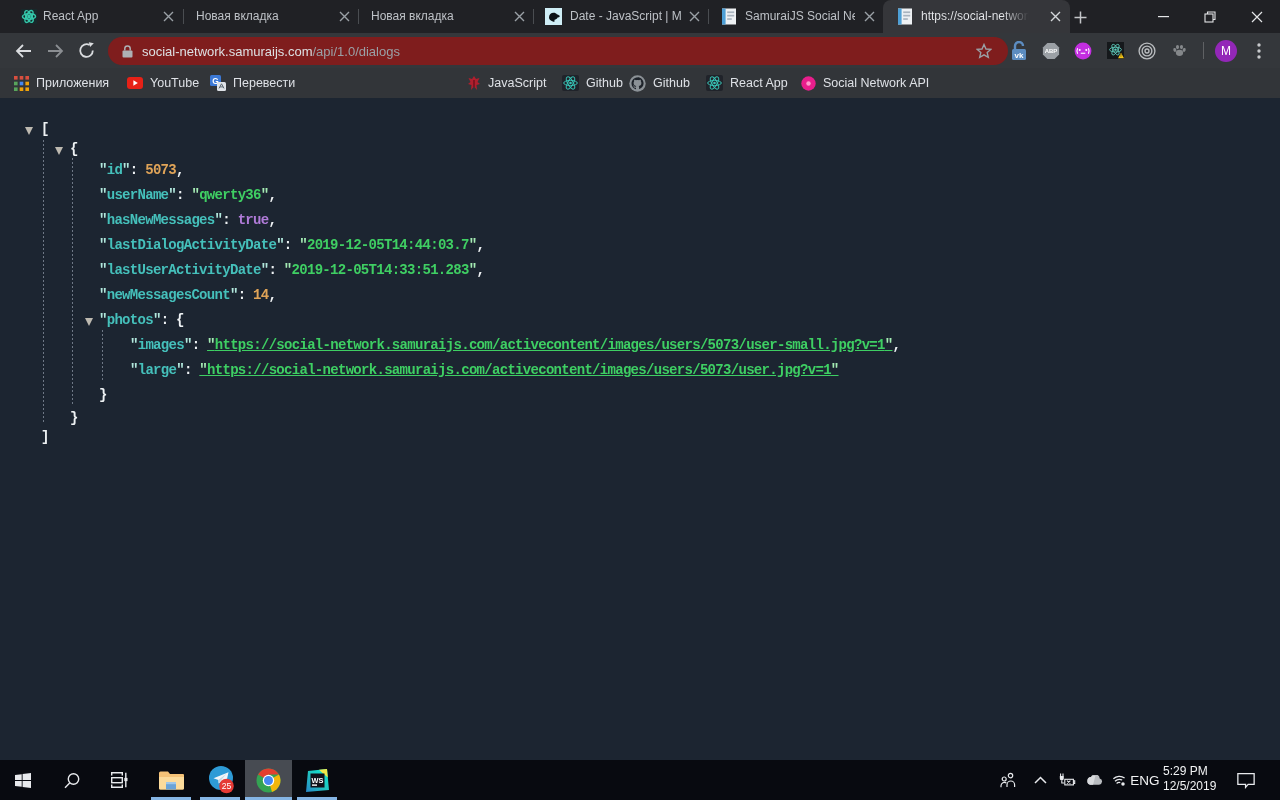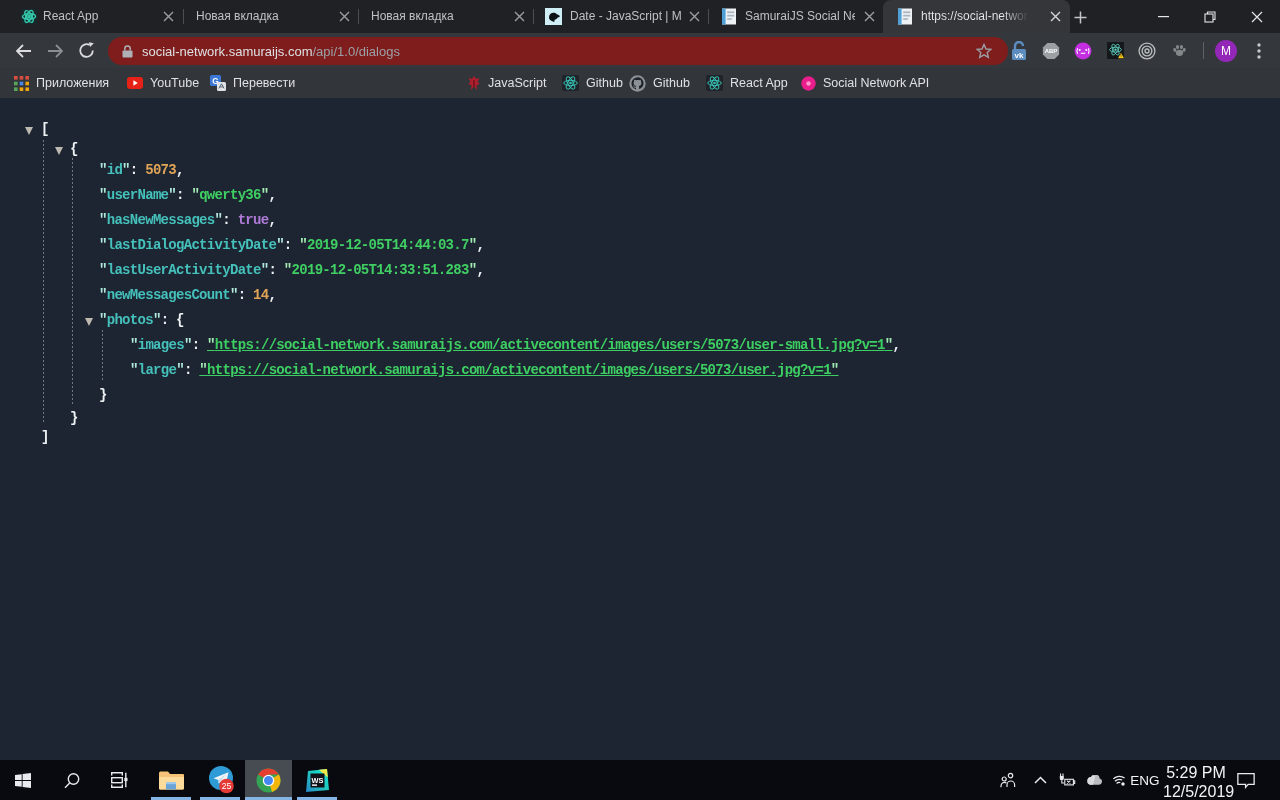--- a/index.html
+++ b/index.html
@@ -476,21 +476,21 @@
     </div>
     <div class="tbi" style="left:1106px; width:26px;">
       <svg width="16" height="14" viewBox="0 0 20 16" fill="none" stroke="#e8eaed">
           <path d="M3 6.5 a11 11 0 0 1 14-1" stroke-width="1.6"></path>
           <path d="M5 9.5 a8 8 0 0 1 9-1.5" stroke-width="1.6"></path>
           <path d="M7 12.3 a5 5 0 0 1 4.6-1" stroke-width="1.6"></path>
           <circle cx="15" cy="13" r="2.2" fill="#e8eaed" stroke="none"></circle>
         </svg>
     </div>
     <div style="position:absolute; left:1130px; top:0; width:30px; height:40px; display:flex; align-items:center; justify-content:center; font-size:13.5px; color:#f2f3f4;">ENG</div>
-    <div style="position:absolute; left:1163px; top:0; width:66px; height:32px; color:#f2f3f4; font-size:16px; text-align:center;">
+    <div style="position:absolute; left:1163px; top:0; width:66px; height:32px; color:#f2f3f4; font-size:12px; ">
       <div style="margin-top:4px;">5:29 PM</div>
       <div style="margin-top:1px;">12/5/2019</div>
     </div>
     <div class="tbi" style="left:1230px; width:32px;">
       <svg width="18" height="17" viewBox="0 0 21 19" fill="none" stroke="#e8eaed" stroke-width="1.5">
           <path d="M1 1.5 H20 V14 H13 L10 17.5 L10 14 H1 Z"></path>
         </svg>
     </div>
   </div>
 

